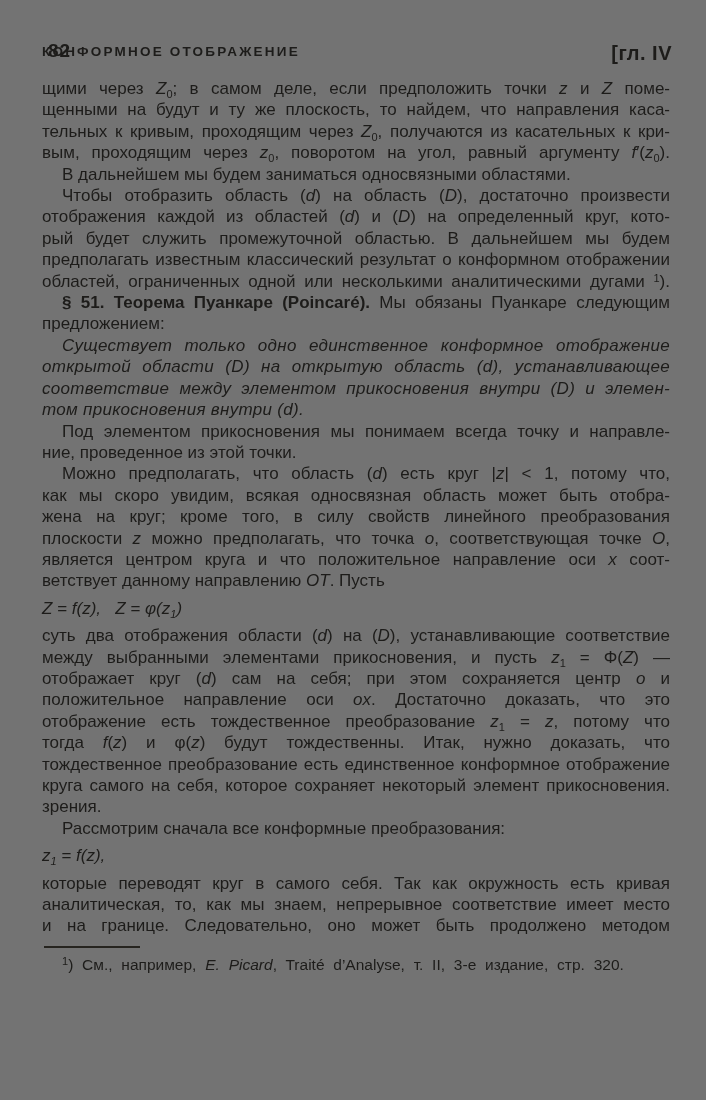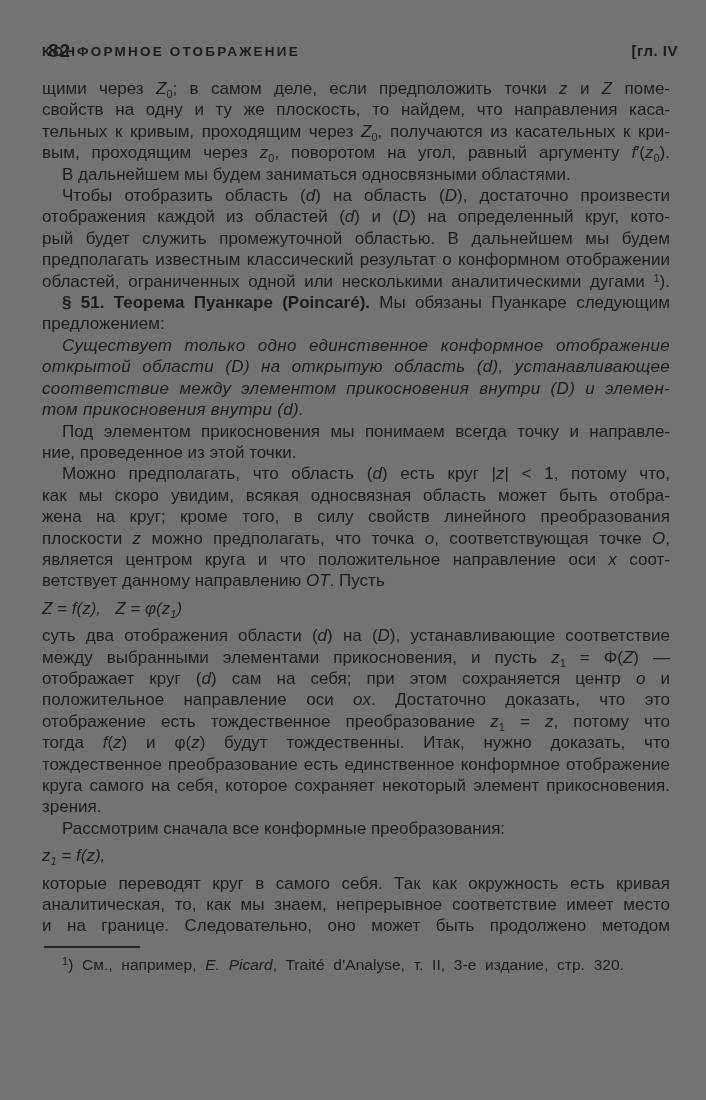--- a/index.html
+++ b/index.html
@@ -9,21 +9,21 @@
     font-family: Liberation Sans, sans-serif;
     color: #1d1c1a;
     position: relative;
     box-sizing: border-box;
     padding: 40px 16px 0 42px;
     overflow: hidden;
   }
   .header { position: relative; height: 24px; font-weight: bold; }
   .page-num { position: absolute; left: 6px; top: 0; font-size: 19px; letter-spacing: 1px; }
   .running-title { position: absolute; left: 0; right: 0; top: 4px; text-align: left; font-size: 13.5px; letter-spacing: 2.2px; }
-  .chapter { position: absolute; right: 12px; top: 2px; font-size: 15px; letter-spacing: 0.5px; }
+  .chapter { position: absolute; right: 18px; top: 2px; font-size: 20px; letter-spacing: 0.5px; }
 
   .bodytext { margin-top: 14px; font-size: 17px; line-height: 21.4px; width: 628px; }
   .line { text-align: justify; text-align-last: justify; text-justify: inter-word; white-space: normal; }
   .line.last { text-align: left; text-align-last: left; }
   .line.indent { text-indent: 20px; }
   .para.em { font-style: italic; }
   .para.em .line { letter-spacing: 0.3px; }
   .formula { text-align: left; font-style: italic; margin: 6px 0; font-size: 17px; }
   sub { font-size: 11px; vertical-align: -4px; line-height: 0; }
   sup { font-size: 11px; vertical-align: 5px; line-height: 0; }
@@ -40,21 +40,21 @@
 <div class="page">
   <div class="header">
     <span class="page-num">82</span>
     <span class="running-title">КОНФОРМНОЕ ОТОБРАЖЕНИЕ</span>
     <span class="chapter">[гл. IV</span>
   </div>
 
   <div class="bodytext" id="body-content">
       <div class="para">
         <div class="line">щими через <i>Z</i><sub>0</sub>; в самом деле, если предположить точки <i>z</i> и <i>Z</i> поме-</div>
-        <div class="line">свойств на одну и ту же плоскость, то найдем, что направления каса-</div>
+        <div class="line">щенными на будут и ту же плоскость, то найдем, что направления каса-</div>
         <div class="line">тельных к кривым, проходящим через <i>Z</i><sub>0</sub>, получаются из касательных к кри-</div>
         <div class="line">вым, проходящим через <i>z</i><sub>0</sub>, поворотом на угол, равный аргументу <i>f</i>′(<i>z</i><sub>0</sub>).</div>
       </div>
       <div class="para">
         <div class="line last indent">В дальнейшем мы будем заниматься односвязными областями.</div>
       </div>
       <div class="para">
         <div class="line indent">Чтобы отобразить область (<i>d</i>) на область (<i>D</i>), достаточно произвести</div>
         <div class="line">отображения каждой из областей (<i>d</i>) и (<i>D</i>) на определенный круг, кото-</div>
         <div class="line">рый будет служить промежуточной областью. В дальнейшем мы будем</div>

